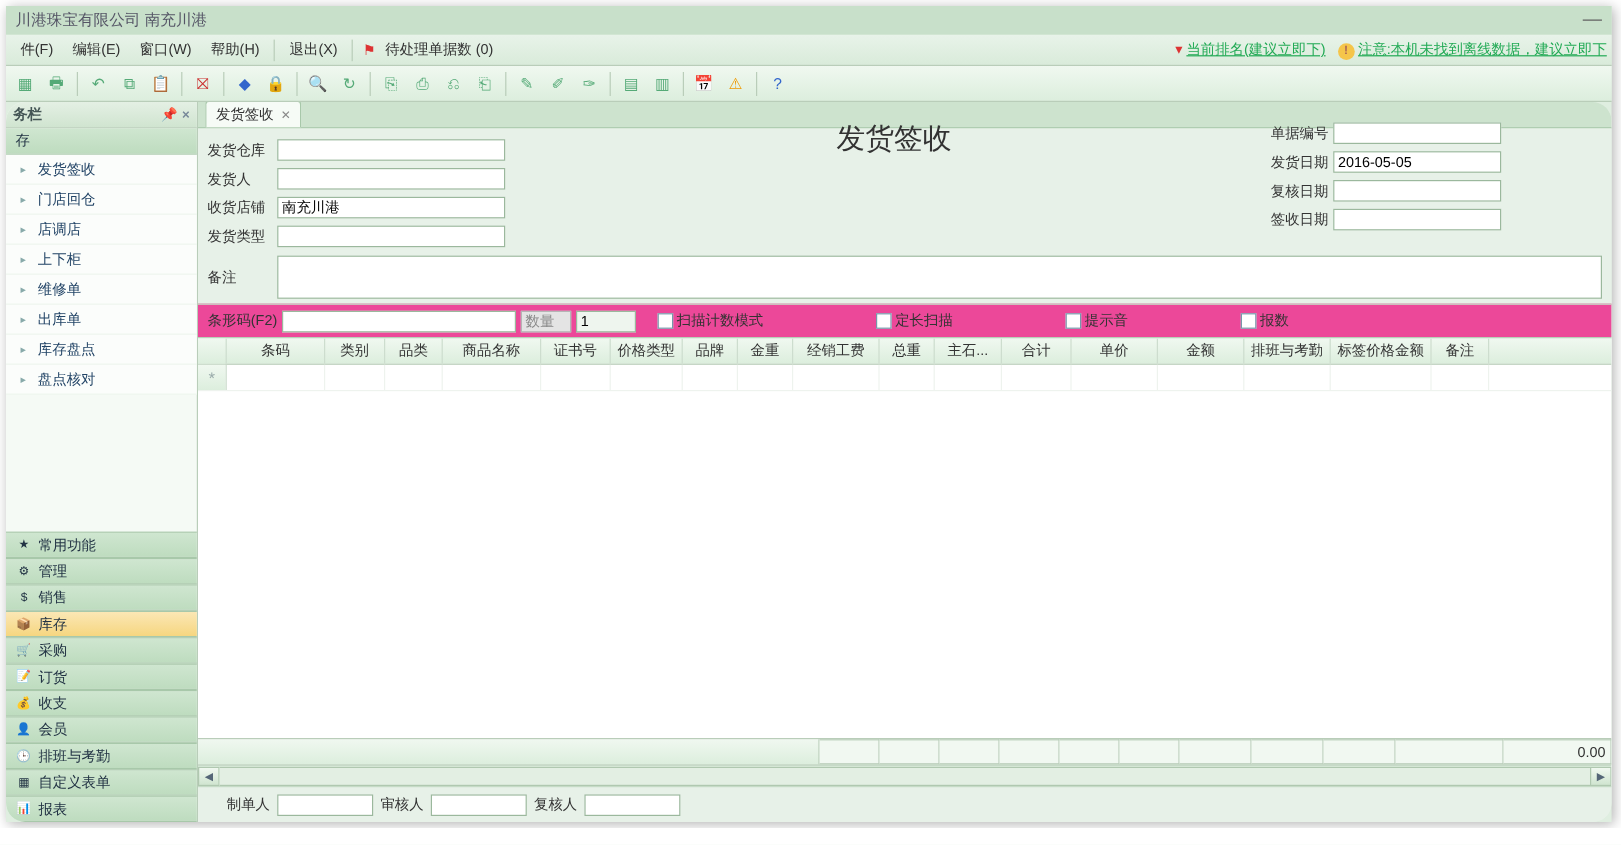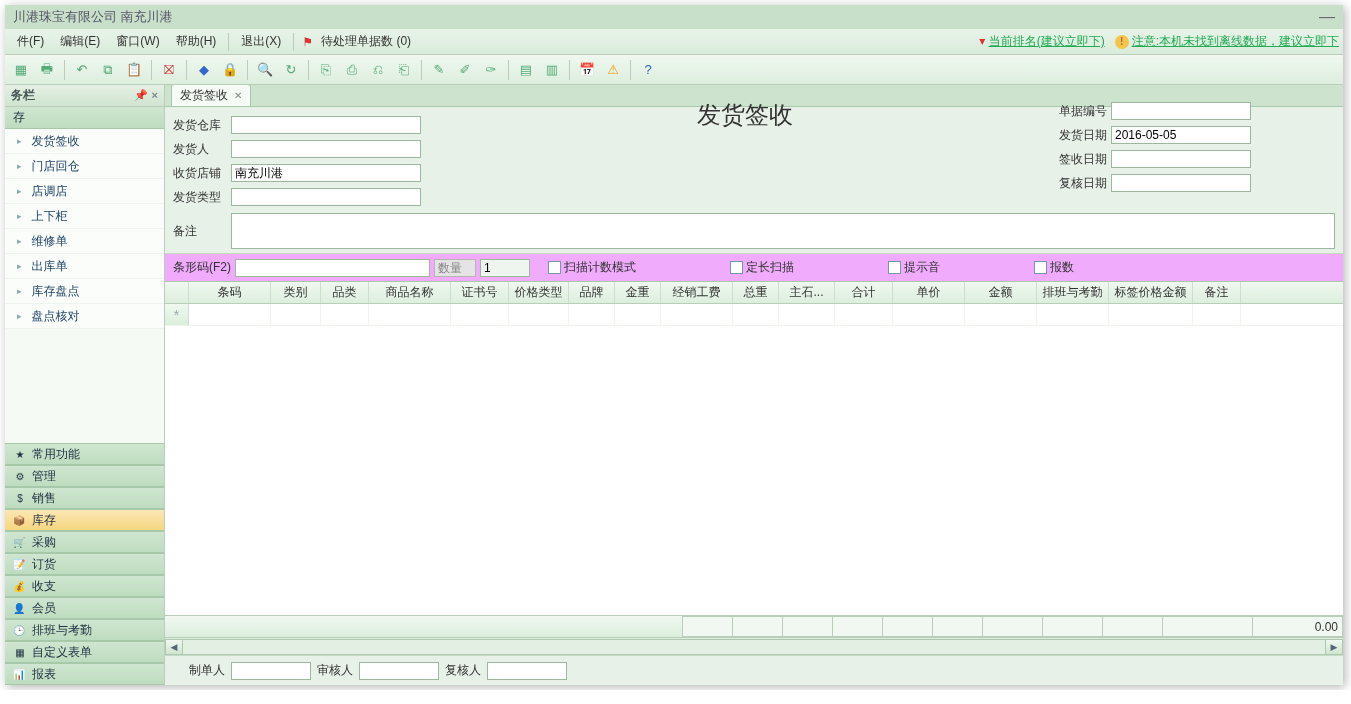--- a/index.html
+++ b/index.html
@@ -32,21 +32,21 @@
 .toolbar {
   height: 30px; background: linear-gradient(#f0f8f0,#dceedd); display: flex; align-items: center;
   padding: 0 4px; gap: 2px; border-bottom: 1px solid #b9cdb9;
 }
 .toolbar .tbtn {
   width: 24px; height: 24px; display: inline-flex; align-items: center; justify-content: center;
   color: #5a7; font-size: 13px; border-radius: 2px;
 }
 .toolbar .tsep { width: 1px; height: 20px; background: #b9cdb9; margin: 0 3px; }
 
-.body { flex: 1; display: flex; overflow: hidden; }
+.body { flex: 1; display: flex; overflow: hidden; border-radius: 16px; }
 
 .leftpanel {
   width: 160px; background: #f5faf5; border-right: 1px solid #b9cdb9; display: flex; flex-direction: column;
 }
 .panel-head {
   height: 22px; background: linear-gradient(#e4f0e4,#d0e4d0); display: flex; align-items: center;
   padding: 0 6px; font-weight: bold; color: #455; border-bottom: 1px solid #b9cdb9;
 }
 .panel-head .pin { margin-left: auto; font-size: 11px; color: #789; }
 .cathead {
@@ -84,21 +84,21 @@
   height: 18px; border: 1px solid #9bb89d; background: #fff; padding: 0 3px; font-size: 12px;
 }
 .finput.readonly { background: #eef5ee; }
 .leftform { display: inline-block; }
 .rightform { position: absolute; left: 1050px; top: 94px; }
 .rightform .flabel { text-align: right; width: 56px; padding-right:4px;}
 .remarkrow { display:flex; align-items:center; margin-top:4px;}
 .remarkrow .finput { flex:1; height:36px; }
 
 .scanbar {
-  height: 28px; background: #f0abfc; border-top: 1px solid #c5dbc6;
+  height: 28px; background: #ec4899; border-top: 1px solid #c5dbc6;
   display: flex; align-items: center; padding: 0 8px; gap: 4px;
 }
 .scanbar .disabled-inp { background: #e4e4e4; color:#888; border:1px solid #b5b5b5; height:18px; padding:0 3px; width:42px;}
 .scanbar .chk { display:flex; align-items:center; gap:3px; margin-left:14px;}
 .scanbar .chk .box { width:13px; height:13px; border:1px solid #7797aa; background:#fff;}
 
 .gridwrap { flex:1; background:#fff; border-top:1px solid #a8c8aa; display:flex; flex-direction:column; overflow:hidden;}
 .gridhead {
   display:flex; background: linear-gradient(#f0f8f0,#dceedd); border-bottom:1px solid #b9cdb9;
   height:22px;
@@ -290,25 +290,25 @@
         <div class="rightform">
           <div class="frow">
               <span class="flabel">单据编号</span>
               <input class="finput" style="width: 140px;" value="">
             </div>
           <div class="frow">
               <span class="flabel">发货日期</span>
               <input class="finput" style="width: 140px;" value="2016-05-05">
             </div>
           <div class="frow">
+              <span class="flabel">复核日期</span>
+              <input class="finput" style="width: 140px;" value="">
+            </div>
+          <div class="frow">
               <span class="flabel">签收日期</span>
-              <input class="finput" style="width: 140px;" value="">
-            </div>
-          <div class="frow">
-              <span class="flabel">复核日期</span>
               <input class="finput" style="width: 140px;" value="">
             </div>
         </div>
         <div class="remarkrow">
           <span class="flabel">备注</span>
           <input class="finput" value="" style="">
         </div>
       </div>
 
       <div class="scanbar">

